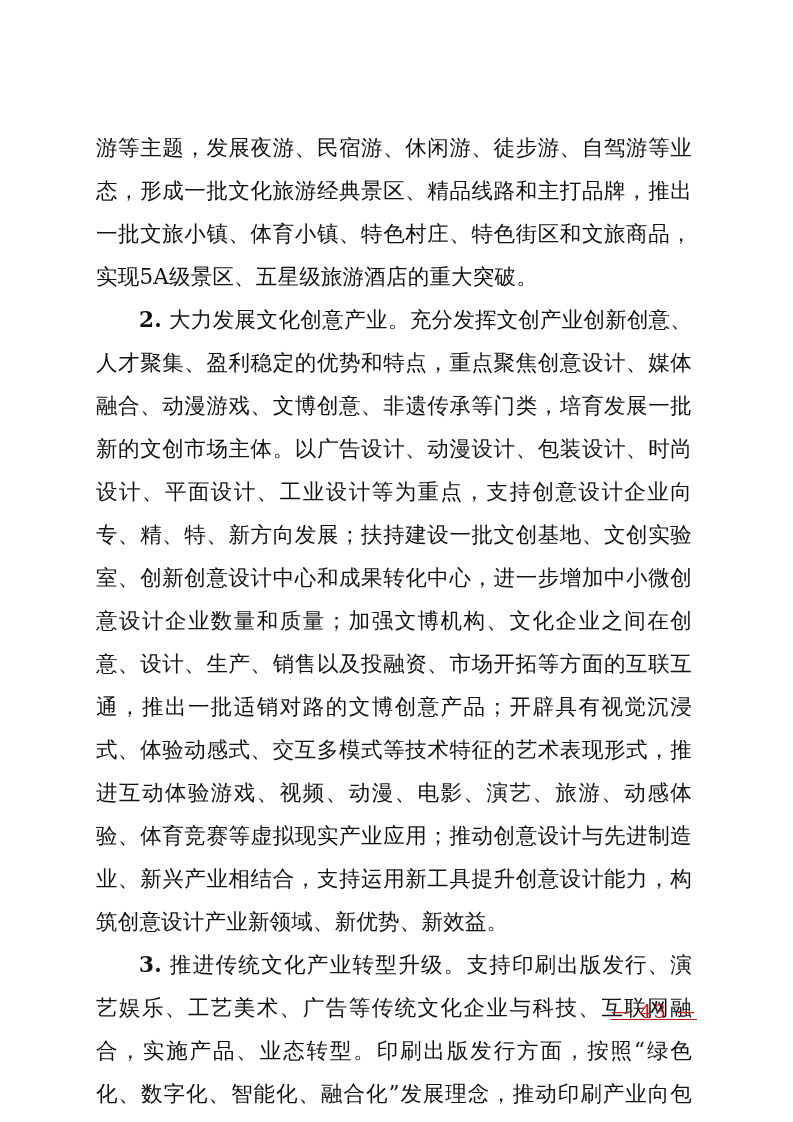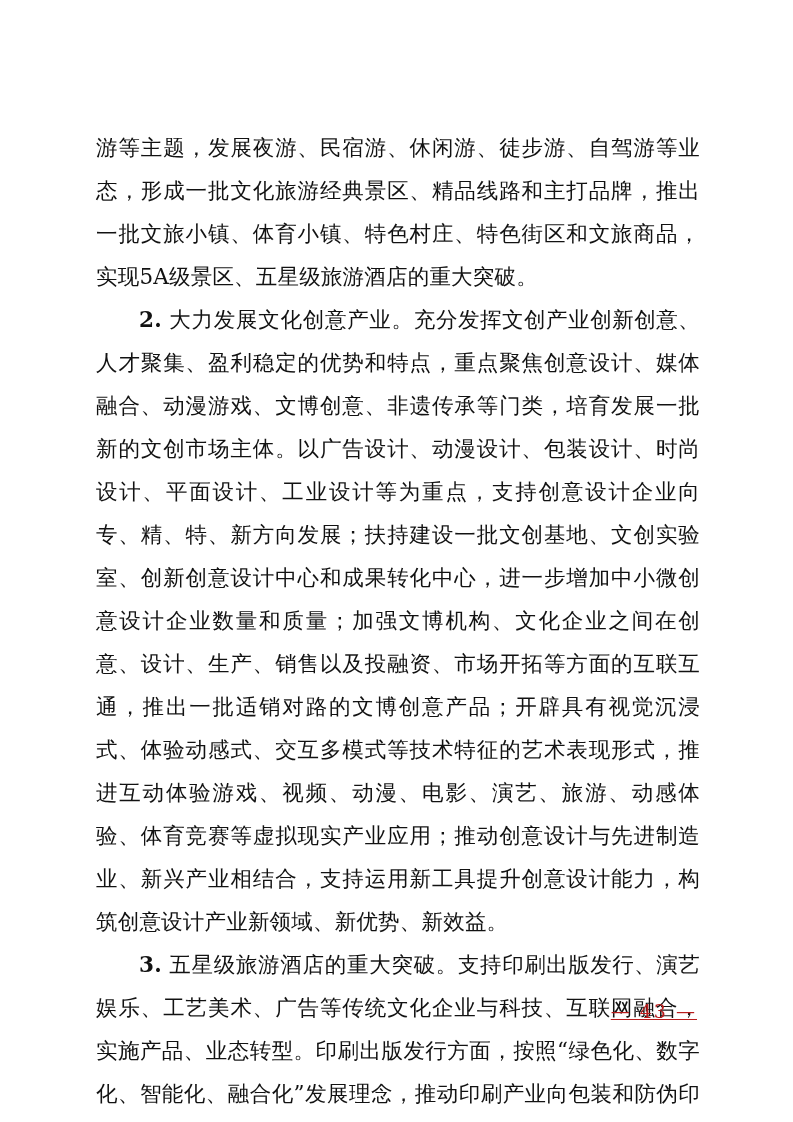--- a/index.html
+++ b/index.html
@@ -25,21 +25,21 @@
     background: #ffffff;
     box-sizing: border-box;
   }
   .content {
     position: absolute;
     left: 96px;
     top: 126px;
     width: 604px;
   }
   p.para {
-    margin: 0 0 0 0;
+    margin: 0 8px 0 0;
     font-size: 21.5px;
     line-height: 43px;
     text-align: justify;
     text-justify: inter-ideograph;
     letter-spacing: 0.2px;
     color: #121212;
     font-family: "DejaVu Serif", "Liberation Serif", serif;
   }
   p.indent {
     text-indent: 43px;
@@ -72,19 +72,19 @@
       <span>游等主题，发展夜游、民宿游、休闲游、徒步游、自驾游等业态，形成一批文化旅游经典景区、精品线路和主打品牌，推出一批文旅小镇、体育小镇、特色村庄、特色街区和文旅商品，实现5A级景区、五星级旅游酒店的重大突破。</span>
     </p>
 
     <p class="para indent">
       <span class="num">2.</span>
       <span class="lead">大力发展文化创意产业。</span><span>充分发挥文创产业创新创意、人才聚集、盈利稳定的优势和特点，重点聚焦创意设计、媒体融合、动漫游戏、文博创意、非遗传承等门类，培育发展一批新的文创市场主体。以广告设计、动漫设计、包装设计、时尚设计、平面设计、工业设计等为重点，支持创意设计企业向专、精、特、新方向发展；扶持建设一批文创基地、文创实验室、创新创意设计中心和成果转化中心，进一步增加中小微创意设计企业数量和质量；加强文博机构、文化企业之间在创意、设计、生产、销售以及投融资、市场开拓等方面的互联互通，推出一批适销对路的文博创意产品；开辟具有视觉沉浸式、体验动感式、交互多模式等技术特征的艺术表现形式，推进互动体验游戏、视频、动漫、电影、演艺、旅游、动感体验、体育竞赛等虚拟现实产业应用；推动创意设计与先进制造业、新兴产业相结合，支持运用新工具提升创意设计能力，构筑创意设计产业新领域、新优势、新效益。</span>
     </p>
 
     <p class="para indent">
       <span class="num">3.</span>
-      <span class="lead">五星级旅游酒店的重大突破。</span><span>支持印刷出版发行、演艺娱乐、工艺美术、广告等传统文化企业与科技、互联网融合，实施产品、业态转型。印刷出版发行方面，按照“绿色化、数字化、智能化、融合化”发展理念，推动印刷产业向包装和防伪印刷、</span>
+      <span class="lead">推进传统文化产业转型升级。</span><span>支持印刷出版发行、演艺娱乐、工艺美术、广告等传统文化企业与科技、互联网融合，实施产品、业态转型。印刷出版发行方面，按照“绿色化、数字化、智能化、融合化”发展理念，推动印刷产业向包装和防伪印刷、</span>
     </p>
 
   </div>
 
   <div class="pagenum-wrap">— 43 —</div>
 </div>
 
 </body></html>

